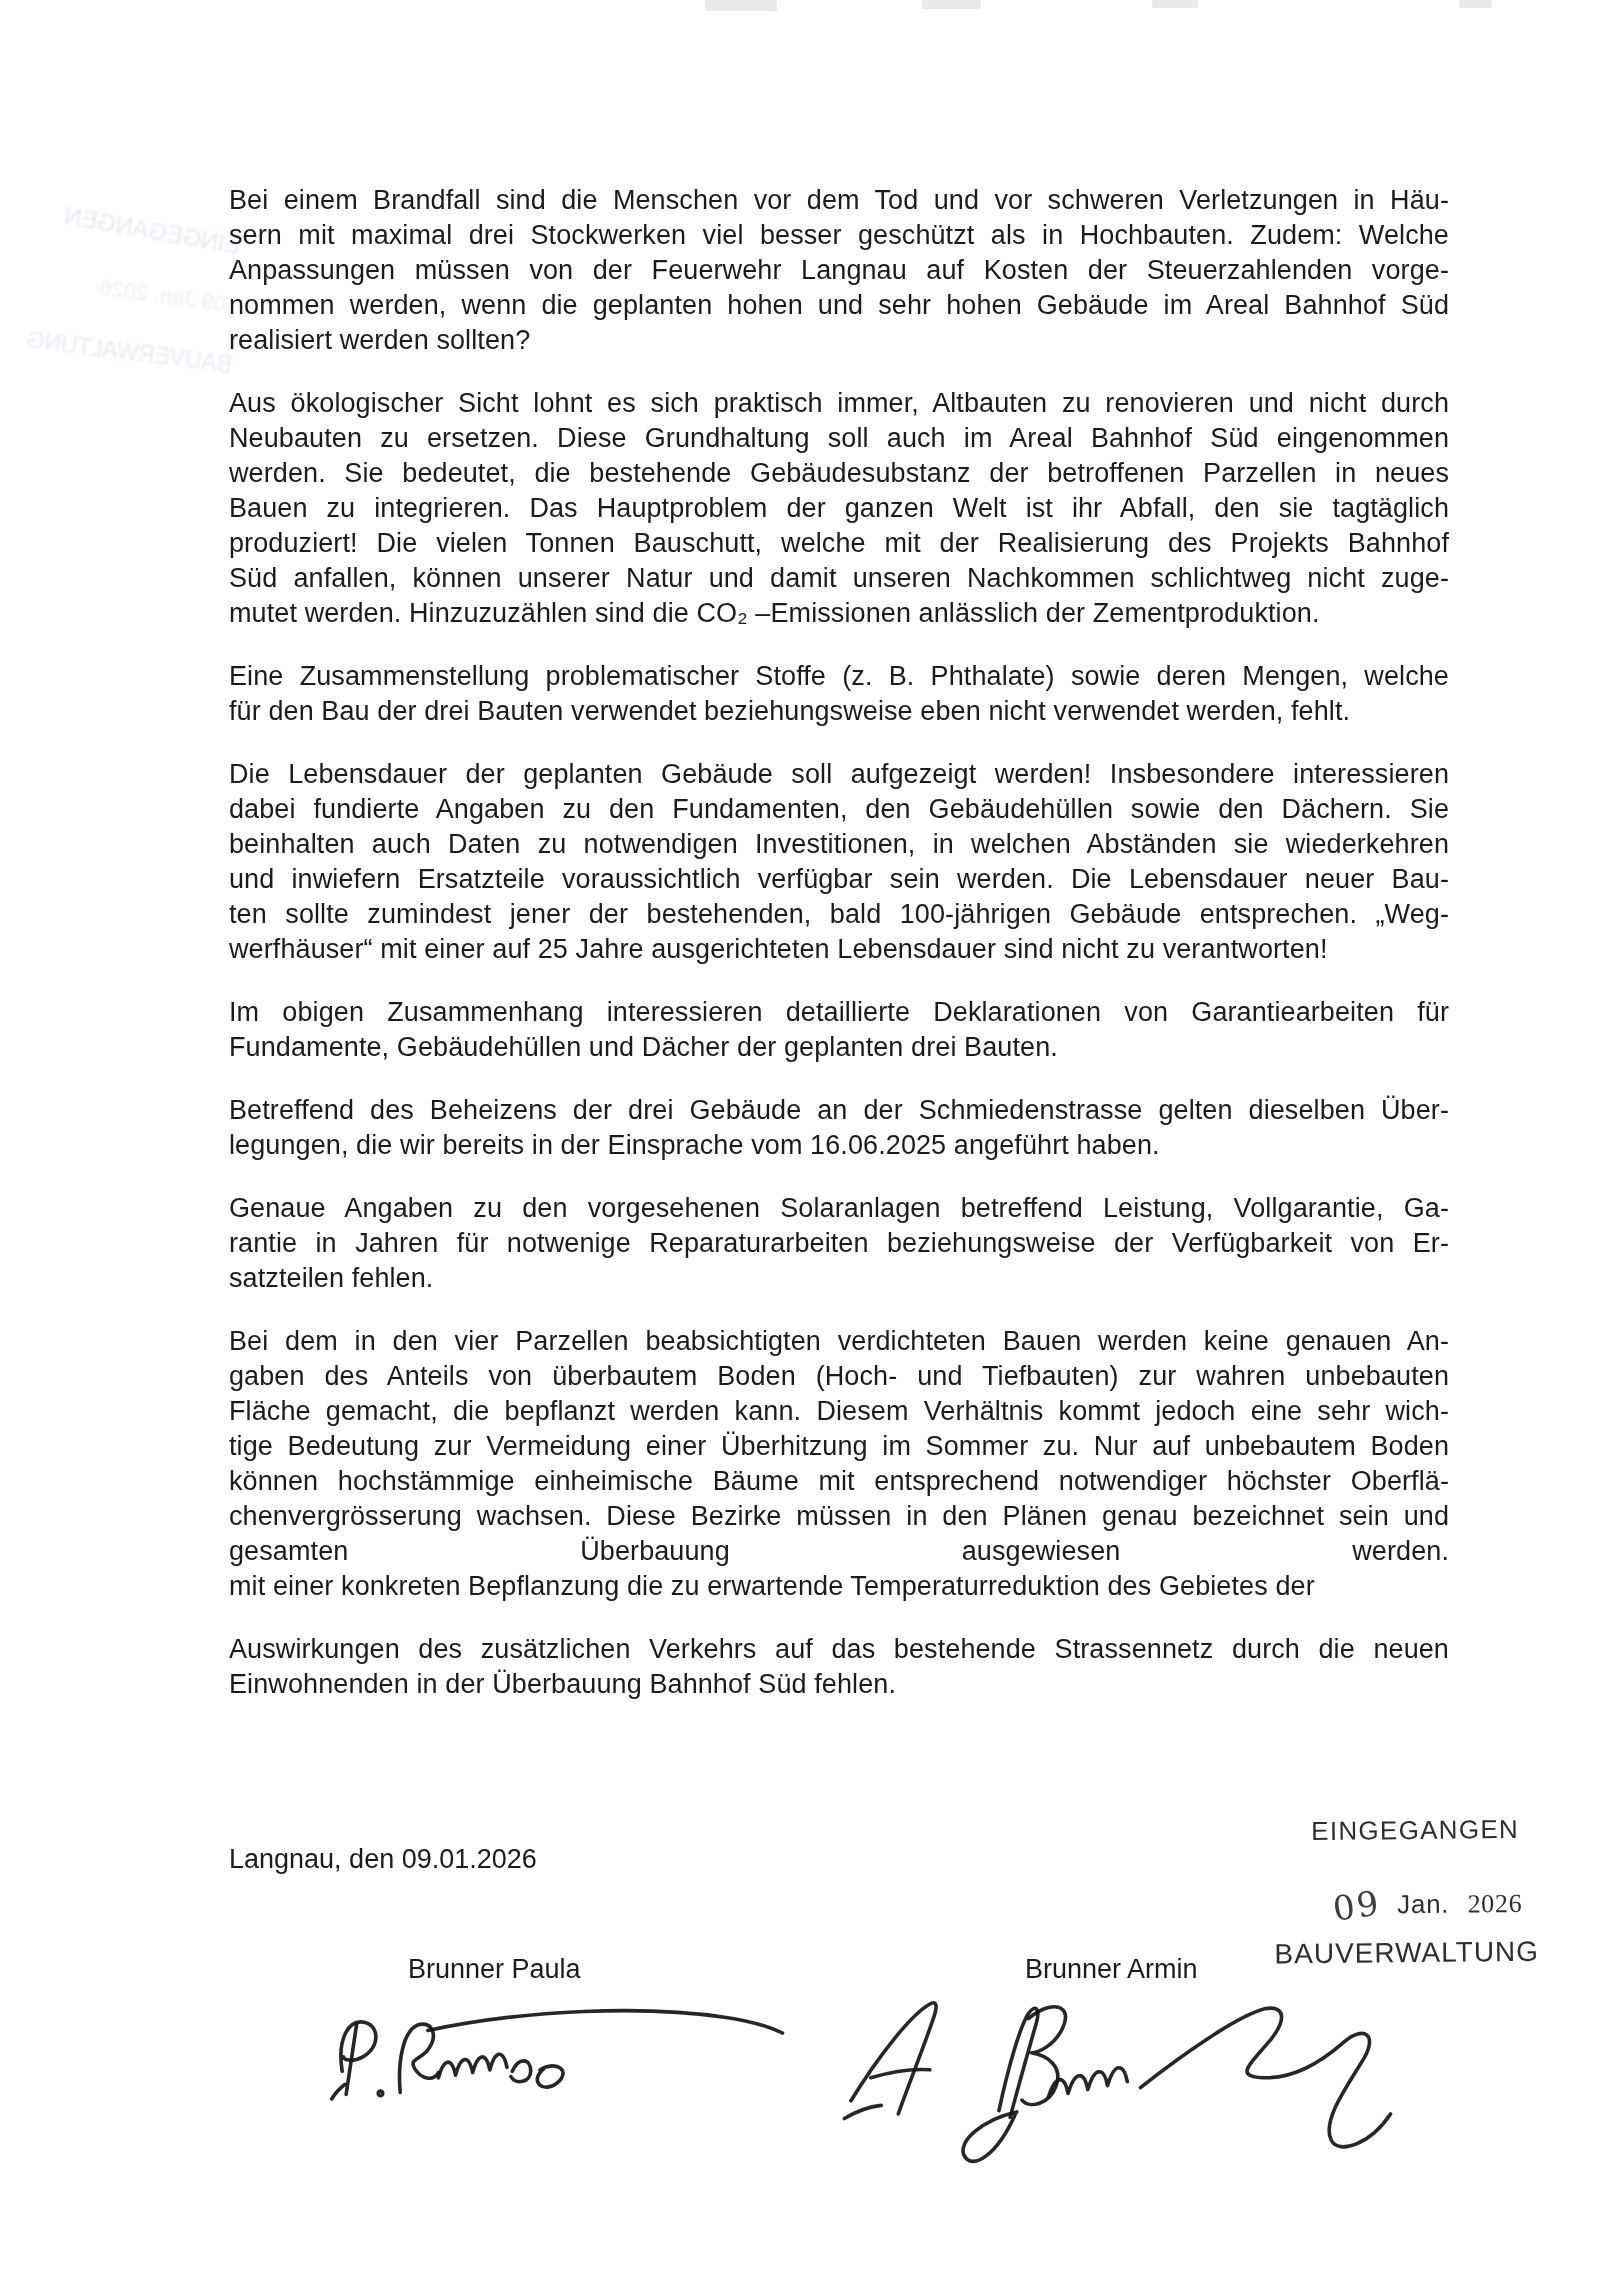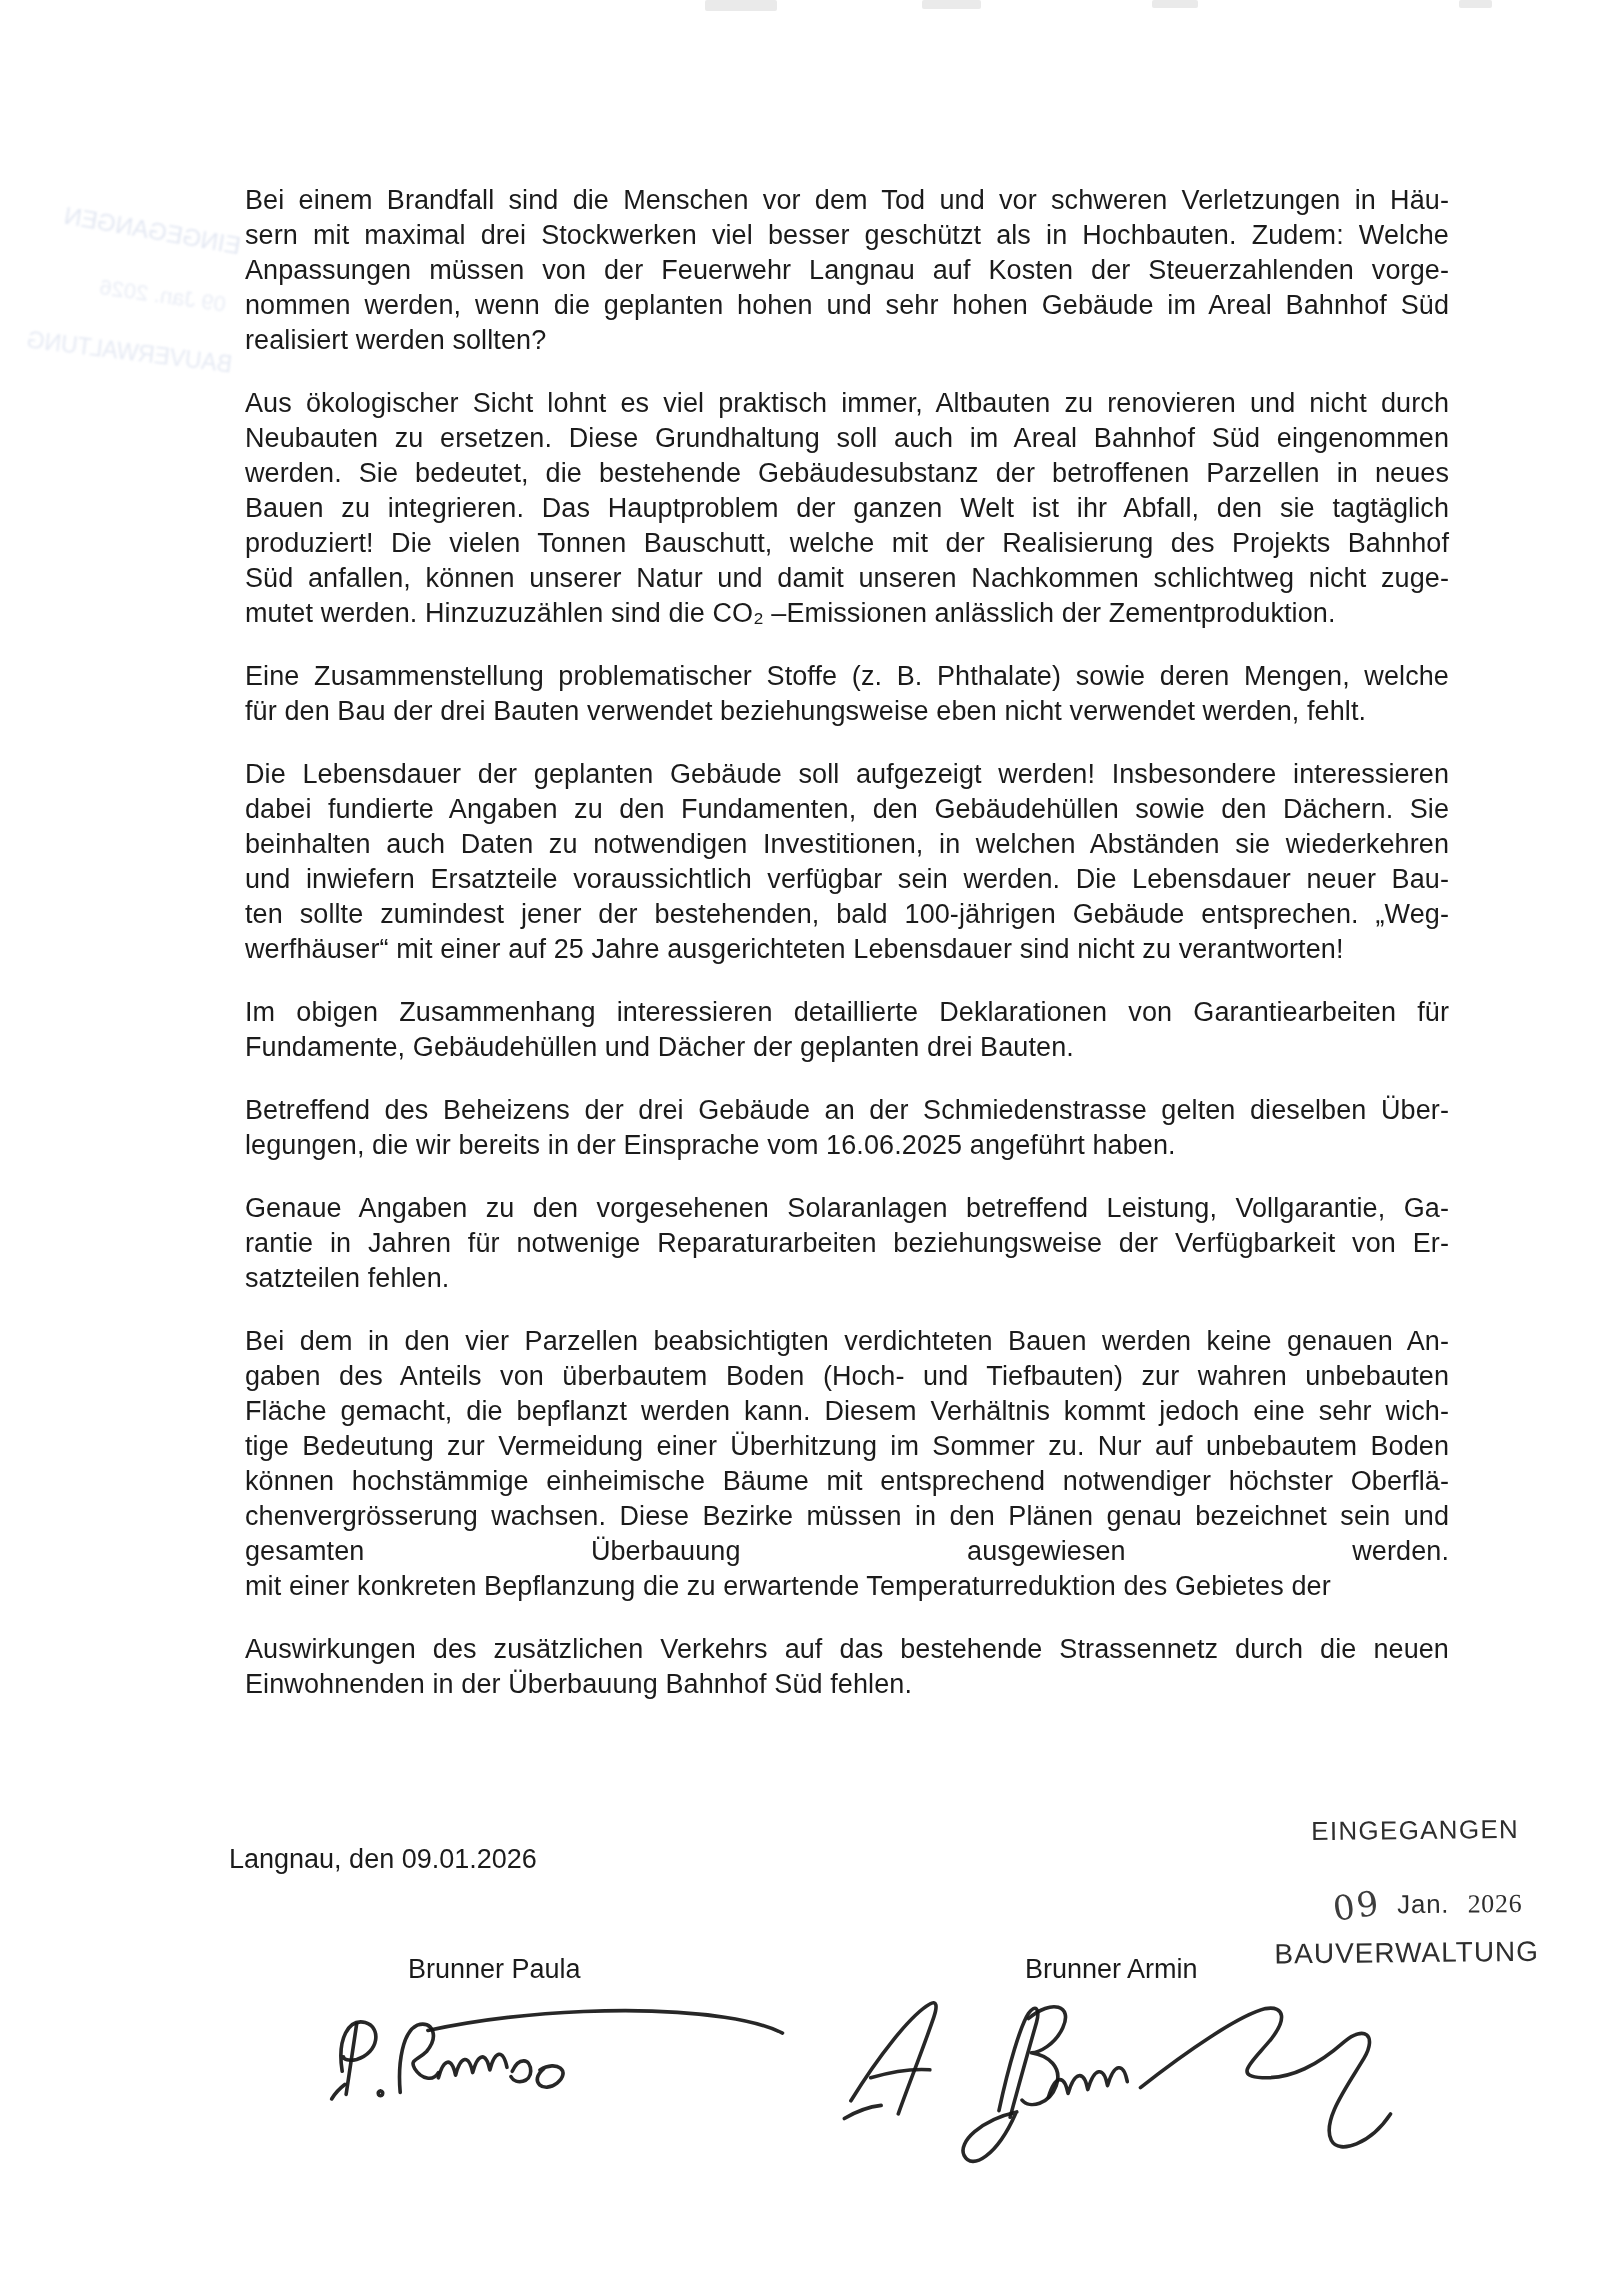--- a/index.html
+++ b/index.html
@@ -28,21 +28,21 @@
   }
   .bl1{left:63px;top:217px;font-size:24px;opacity:.22;transform:rotate(10deg) scaleX(-1);}
   .bl2{left:99px;top:283px;font-size:22px;opacity:.17;transform:rotate(8deg) scaleX(-1);}
   .bl3{left:26px;top:339px;font-size:23px;opacity:.20;transform:rotate(7deg) scaleX(-1);}
   
   .body-text{
     position:absolute;left:229px;top:183px;width:1220px;
     font-size:27px;line-height:35px;
     letter-spacing:0.1px;
   }
-  .para{margin:0 0 28px 16px;}
+  .para{margin:0 0 28px 0;}
   .para .line{text-align:justify;text-align-last:justify;}
   .para .line:last-child{text-align-last:left;}
   .dateline{
     position:absolute;left:229px;top:1844px;
     font-size:27px;
     text-align:right;
   }
   
   .stamp{
     position:absolute;left:1271px;top:1811px;width:290px;
@@ -95,21 +95,21 @@
 
   <main class="body-text">
     <div class="para">
         <div class="line">Bei einem Brandfall sind die Menschen vor dem Tod und vor schweren Verletzungen in Häu-</div>
         <div class="line">sern mit maximal drei Stockwerken viel besser geschützt als in Hochbauten. Zudem: Welche</div>
         <div class="line">Anpassungen müssen von der Feuerwehr Langnau auf Kosten der Steuerzahlenden vorge-</div>
         <div class="line">nommen werden, wenn die geplanten hohen und sehr hohen Gebäude im Areal Bahnhof Süd</div>
         <div class="line">realisiert werden sollten?</div>
       </div>
     <div class="para">
-        <div class="line">Aus ökologischer Sicht lohnt es viel praktisch immer, Altbauten zu renovieren und nicht durch</div>
+        <div class="line">Aus ökologischer Sicht lohnt es sich praktisch immer, Altbauten zu renovieren und nicht durch</div>
         <div class="line">Neubauten zu ersetzen. Diese Grundhaltung soll auch im Areal Bahnhof Süd eingenommen</div>
         <div class="line">werden. Sie bedeutet, die bestehende Gebäudesubstanz der betroffenen Parzellen in neues</div>
         <div class="line">Bauen zu integrieren. Das Hauptproblem der ganzen Welt ist ihr Abfall, den sie tagtäglich</div>
         <div class="line">produziert! Die vielen Tonnen Bauschutt, welche mit der Realisierung des Projekts Bahnhof</div>
         <div class="line">Süd anfallen, können unserer Natur und damit unseren Nachkommen schlichtweg nicht zuge-</div>
         <div class="line">mutet werden. Hinzuzuzählen sind die CO₂ –Emissionen anlässlich der Zementproduktion.</div>
       </div>
     <div class="para">
         <div class="line">Eine Zusammenstellung problematischer Stoffe (z. B. Phthalate) sowie deren Mengen, welche</div>
         <div class="line">für den Bau der drei Bauten verwendet beziehungsweise eben nicht verwendet werden, fehlt.</div>

